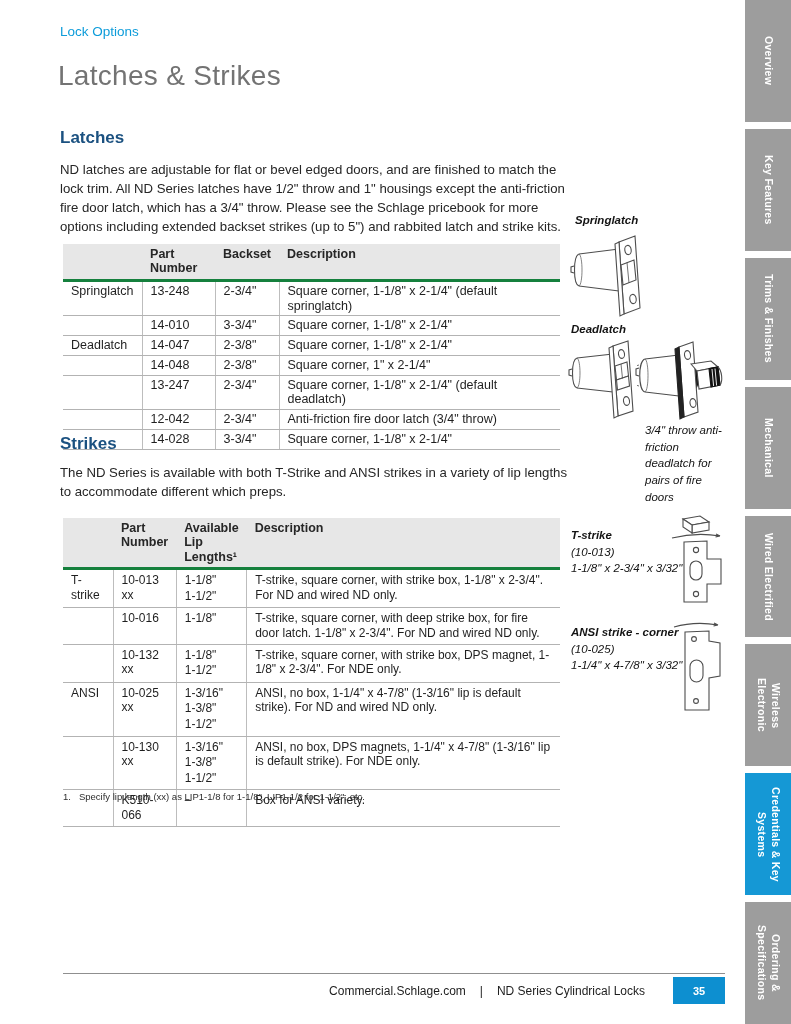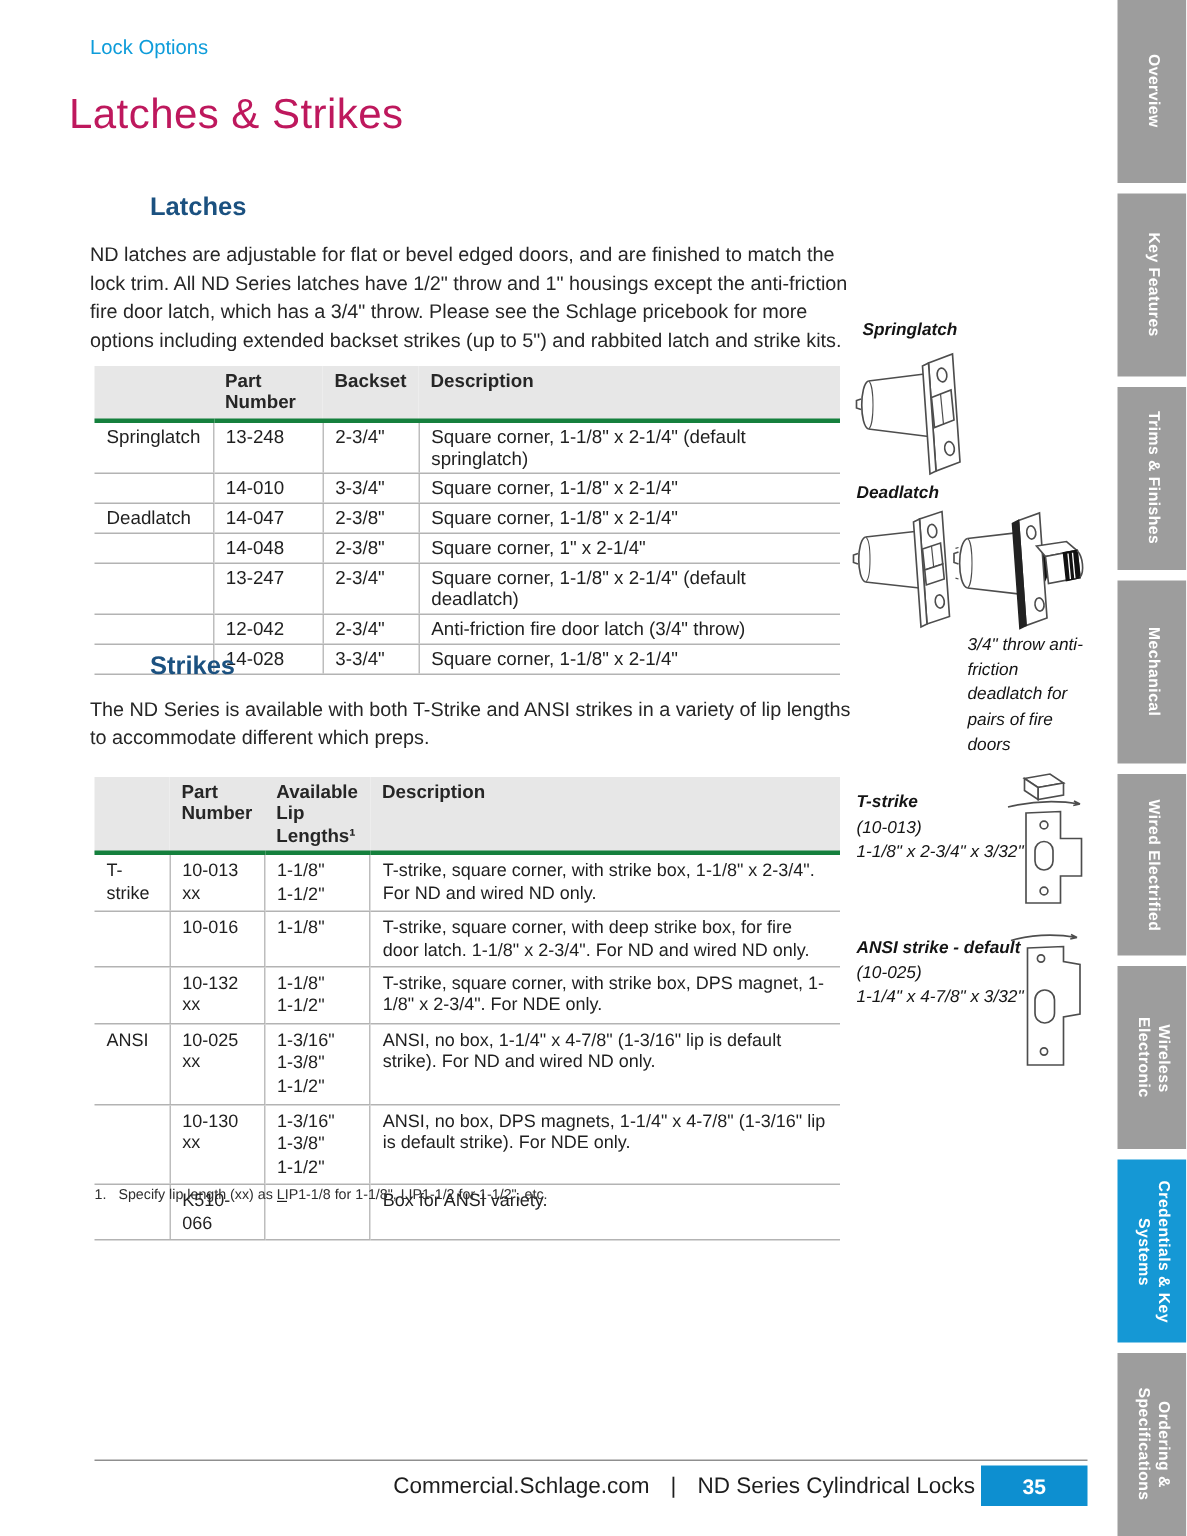--- a/index.html
+++ b/index.html
@@ -2,23 +2,23 @@
 <html><head>
 <meta charset="utf-8">
 <style>
   * { margin:0; padding:0; box-sizing:border-box; }
   html,body { background:#fff; }
   body { font-family:"Liberation Sans", sans-serif; color:#262626; }
   .page { position:relative; width:791px; height:1024px; background:#fff; overflow:hidden; }
 
   
   .eyebrow { position:absolute; left:60px; top:24px; font-size:13.5px; font-weight:normal; color:#0D9CDA; }
-  .title { position:absolute; left:46px; top:60px; font-size:28px; font-weight:400; color:#be185d; letter-spacing:.3px; }
-
-  .section-heading { position:absolute; left:60px; font-size:17px; font-weight:bold; color:#1B5180;margin-left:40px; }
+  .title { position:absolute; left:58px; top:60px; font-size:28px; font-weight:400; color:#737373; letter-spacing:.3px; }
+
+  .section-heading { position:absolute; left:60px; font-size:17px; font-weight:bold; color:#1B5180; }
   .heading-latches { top:128px; }
   .heading-strikes { top:434px; }
 
   .para { position:absolute; left:60px; font-size:13.2px; line-height:1.45; color:#262626; }
   .para-latches { top:160px; width:510px; }
   .para-strikes { top:463px; width:512px; }
 
   
   .tbl-wrap { position:absolute; left:63px; width:497px; }
   .tbl-latches { top:244px; }
@@ -42,23 +42,23 @@
   
   .sidebar { position:absolute; right:0; top:0; width:46px; height:1024px; display:flex; flex-direction:column; gap:7px; }
   .side-tab { flex:1 1 0; background:#9D9D9D; color:#fff; display:flex; align-items:center; justify-content:center;
               writing-mode:vertical-rl; font-size:10.5px; font-weight:bold; letter-spacing:.3px; text-align:center;
               white-space:pre-line; line-height:1.3; cursor:pointer; }
   .side-tab.active { background:#1598D5; }
 
   
   .footer-rule { position:absolute; left:63px; top:973px; width:662px; border-top:1px solid #8f8f8f; }
   .footer-row { position:absolute; left:63px; top:977px; width:662px; height:27px; display:flex; align-items:center; justify-content:flex-end; }
-  .footer-text { font-size:15px; color:#1d1d1d; display:flex; align-items:center;margin-left:35px; }
+  .footer-text { font-size:12px; color:#1d1d1d; display:flex; align-items:center;margin-left:35px; }
   .footer-text .sep { margin:0 14px; color:#1d1d1d; }
-  .page-badge { margin-left:4px; width:71px; height:27px; background:#0D8FD0; color:#fff; font-size:14px; font-weight:bold;
+  .page-badge { margin-left:28px; width:52px; height:27px; background:#0D8FD0; color:#fff; font-size:11px; font-weight:bold;
                 display:flex; align-items:center; justify-content:center; }
 </style>
 </head>
 <body>
 
 <div class="page">
 
   <div class="eyebrow">Lock Options</div>
   <h1 class="title">Latches &amp; Strikes</h1>
 
@@ -268,21 +268,21 @@
       <polygon points="13,4 22,10 22,18 13,12" fill="#fff"></polygon>
       <path d="M2,23 Q26,17 50,21 l-4,-2 m4,2 l-4.5,1"></path>
       <path d="M14,27 L37,26 L37,44 L51,44 L51,69 L37,69 L37,87 L14,87 Z" fill="#fff"></path>
       <rect x="20" y="46" width="12" height="19" rx="6"></rect>
       <circle cx="26" cy="35" r="2.6"></circle>
       <circle cx="26" cy="79" r="2.6"></circle>
     </svg>
   </div>
 
   <div class="fig-caption" style="left:571px; top:624px; width:160px;">
-    <span style="font-weight:bold;">ANSI strike - default</span><br>
+    <span style="font-weight:bold;">ANSI strike - corner</span><br>
     <span>(10-025)</span><br>
     <span>1-1/4" x 4-7/8" x 3/32"</span>
   </div>
   <div class="fig" style="left:673px; top:618px;">
     <svg width="50" height="95" viewBox="0 0 50 95" fill="none" stroke="#4d4d4d" stroke-width="1.1">
       <path d="M1,9 Q22,3 45,7 l-4,-2 m4,2 l-4.5,1"></path>
       <path d="M12,14 L36,13 L36,23 L47,25 L47,58 L36,60 L36,92 L12,92 Z" fill="#fff"></path>
       <rect x="17" y="42" width="13" height="22" rx="6.5"></rect>
       <circle cx="21" cy="21" r="2.4"></circle>
       <circle cx="23" cy="83" r="2.4"></circle>

